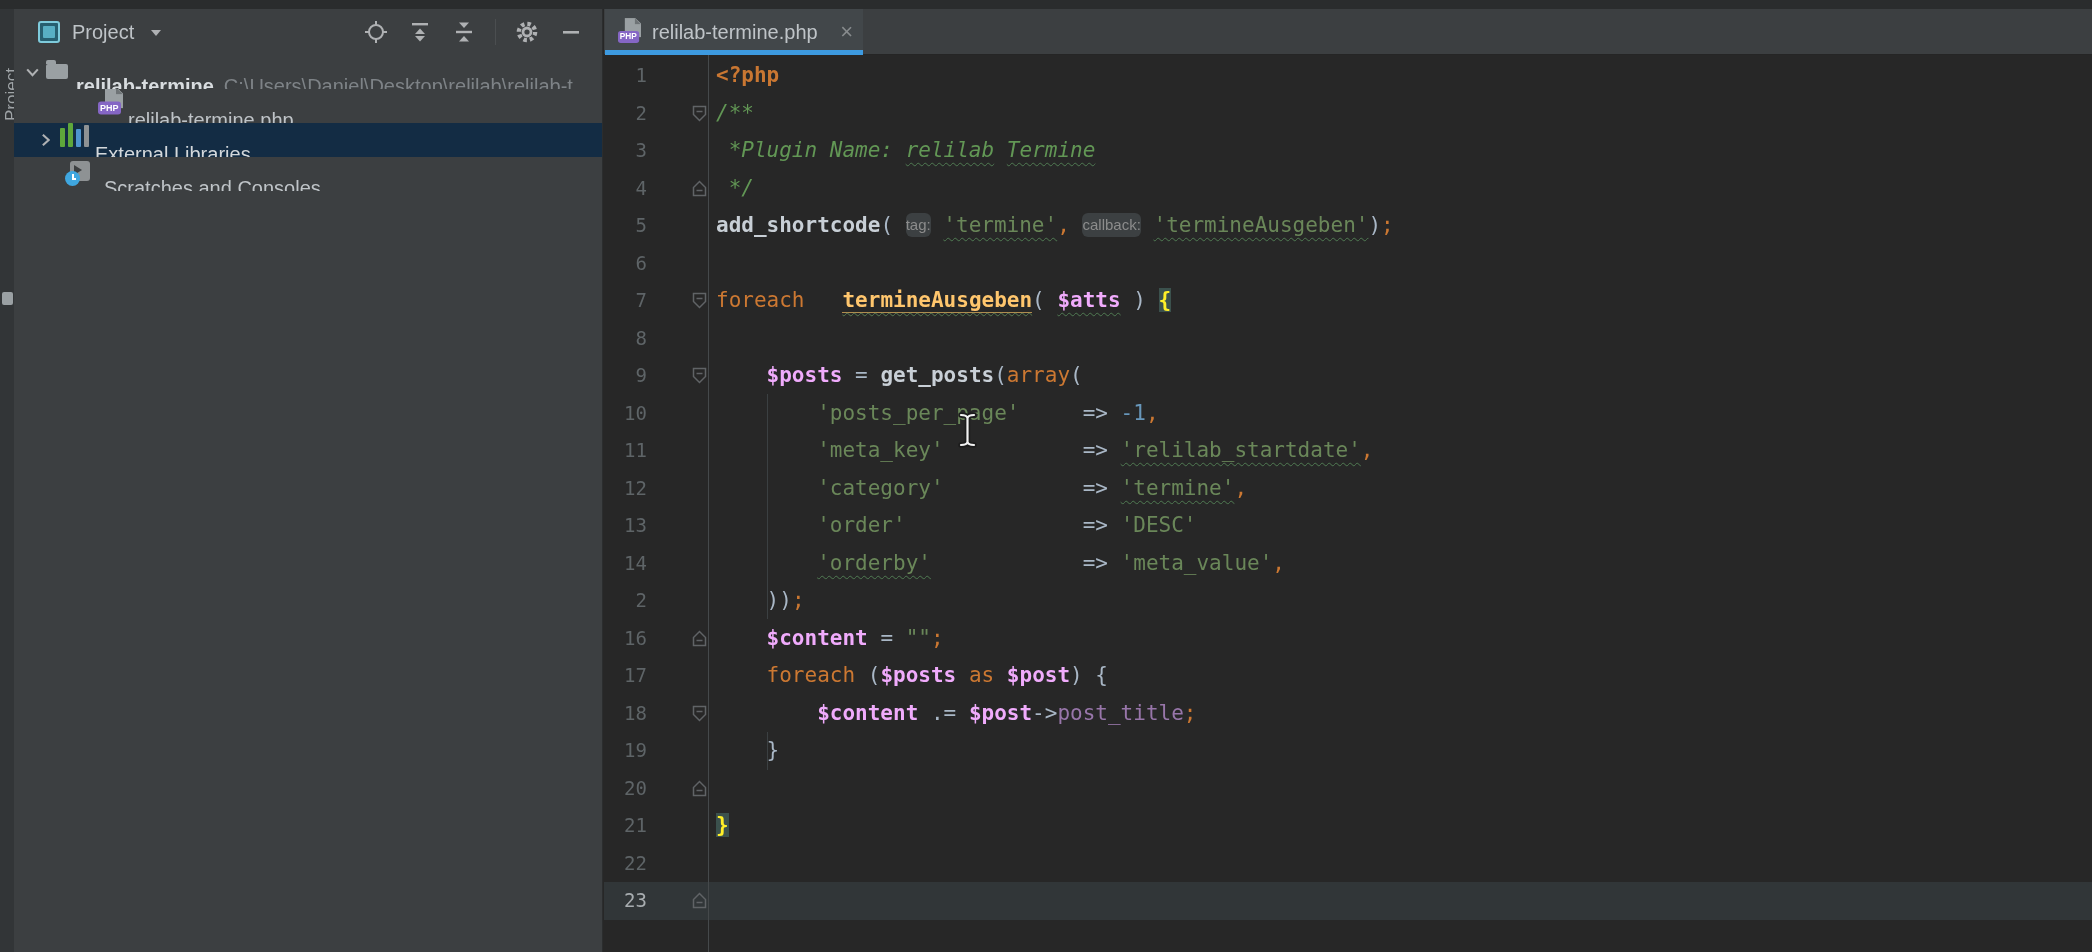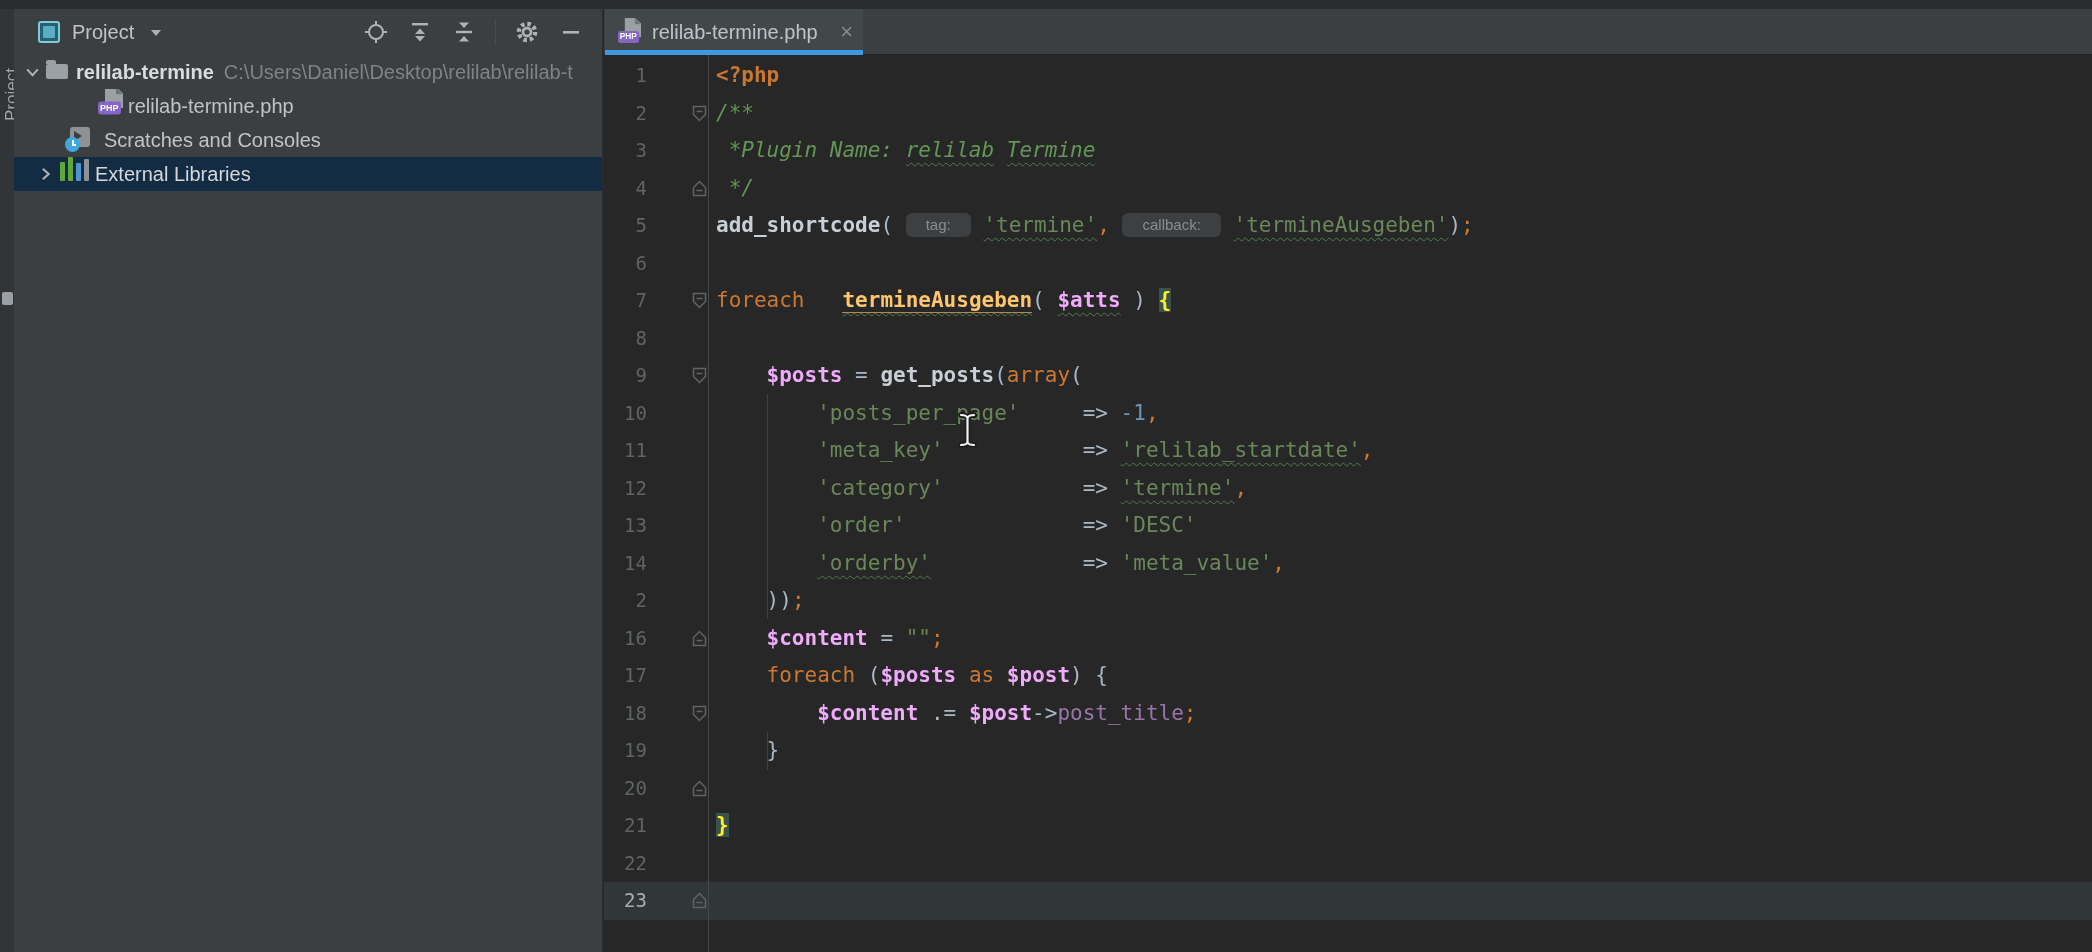--- a/index.html
+++ b/index.html
@@ -29,21 +29,21 @@
   .hdr-caret { margin-left:14px; }
   .hdr-spacer { flex:1; }
   .hdr-btn { width:26px; height:26px; margin-right:18px; display:flex;
              align-items:center; justify-content:center; }
   .hdr-sep { width:1px; height:26px; background:#4B4E50; margin-right:18px; }
 
   
   .tree-row { position:relative; height:34px; line-height:34px; white-space:nowrap;
               overflow:hidden; font-size:20px; color:#BFC4C8; }
   .tree-row.sel { background:#132C44; }
-  .tree-label { position:absolute; top:0; }
+  .tree-label { position:absolute; top:14px; }
   .tree-row.row-0 .tree-label { left:62px; font-weight:bold; color:#D8DCDF; }
   .tree-row.row-1 .tree-label { left:114px; }
   .tree-row.row-2 .tree-label { left:81px; color:#D4D8DB; }
   .tree-row.row-3 .tree-label { left:90px; }
   .tree-path { color:#7E8387; font-weight:normal; margin-left:10px; }
   .tree-chev { position:absolute; top:50%; transform:translateY(-50%); }
   .row-0 .tree-chev { left:10px; } .row-2 .tree-chev { left:23px; }
   .tree-ic { position:absolute; top:50%; transform:translateY(-50%); }
   .row-0 .tree-ic { left:32px; } .row-1 .tree-ic { left:84px; }
   .row-2 .tree-ic { left:46px; } .row-3 .tree-ic { left:56px; }
@@ -113,21 +113,21 @@
   .tk-decl { color:#FFC66D; font-weight:600; border-bottom:1px solid #B08C4F; }
   .tk-fld  { color:#9876AA; }
   .tk-pun  { color:#A9B7C6; }
   .tk-sem  { color:#CC7832; }
   .tk-brace{ color:#FFEF28; background:#3B514D; font-weight:bold; }
   .sq { text-decoration:underline; text-decoration-style:wavy; text-decoration-color:#4F7A52;
         text-decoration-thickness:1px; text-underline-offset:5px; }
   .tk-decl.sq { text-decoration-color:#567A52; }
   .chip { display:inline-block; background:#3C4042; color:#8C8C8C; border-radius:6px;
           font-family:"Liberation Sans", sans-serif; font-size:15px; line-height:24px;
-          padding:0 20px; vertical-align:2px; }
+          padding:0 0; vertical-align:2px; }
 
   .mouse-cursor { position:absolute; left:352px; top:356px; }
   svg.glyph { display:block; }
 </style>
 </head>
 <body>
 
 <div class="app">
 
   <div class="titlebar"></div>
@@ -188,38 +188,38 @@
             <svg class="glyph" width="17" height="17" viewBox="0 0 16 16">
               <path d="M3 5.5l5 5.5 5-5.5" fill="none" stroke="#AFB1B3" stroke-width="2"></path>
             </svg>
           </span>
           <span class="tree-ic"><span class="ic-folder"></span></span>
           <span class="tree-label">relilab-termine<span class="tree-path">C:\Users\Daniel\Desktop\relilab\relilab-t</span></span>
         </div>
         <div class="tree-row row-1">
           <span class="tree-ic"><span class="ic-php"><span class="ic-page"></span><span class="ic-badge">PHP</span></span></span>
           <span class="tree-label">relilab-termine.php</span>
-        </div>
-        <div class="tree-row row-3">
-          <span class="tree-ic"><span class="ic-scr"><span class="ic-clock"></span></span></span>
-          <span class="tree-label">Scratches and Consoles</span>
         </div>
         <div class="tree-row row-2 sel">
           <span class="tree-chev">
             <svg class="glyph" width="17" height="17" viewBox="0 0 16 16">
               <path d="M5.5 3l5.5 5-5.5 5" fill="none" stroke="#AFB1B3" stroke-width="2"></path>
             </svg>
           </span>
           <span class="tree-ic"><span class="ic-lib">
               <i></i>
               <i></i>
               <i></i>
               <i></i>
             </span></span>
           <span class="tree-label">External Libraries</span>
+        </div>
+        <div class="tree-row row-3">
+          <span class="tree-ic"><span class="ic-scr"><span class="ic-clock"></span></span></span>
+          <span class="tree-label">Scratches and Consoles</span>
         </div>
       </div>
   </div>
 
   <div class="editor-area">
     <div class="tabbar">
       <div class="tab">
         <span class="tree-ic-holder" style="position:static;"><span class="ic-php"><span class="ic-page"></span><span class="ic-badge">PHP</span></span></span>
         <span class="tab-label">relilab-termine.php</span>
         <span class="tab-close">×</span>

